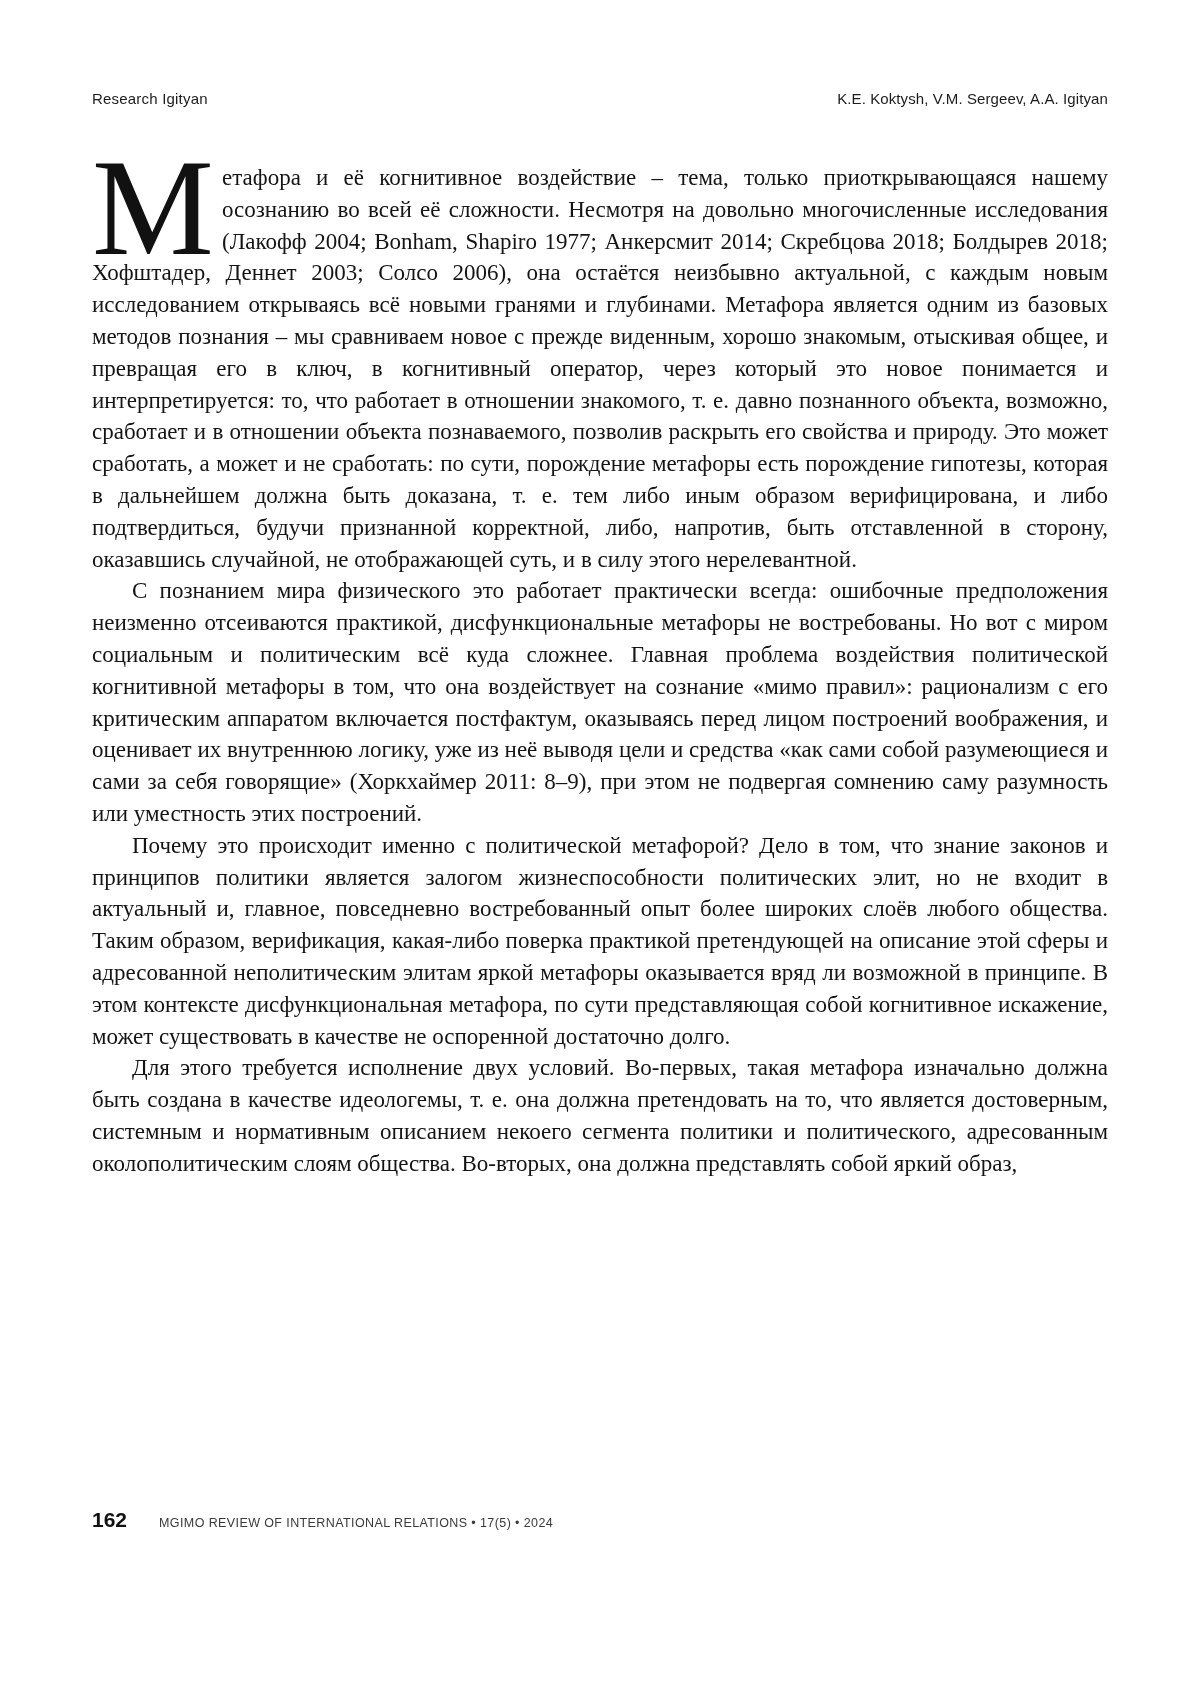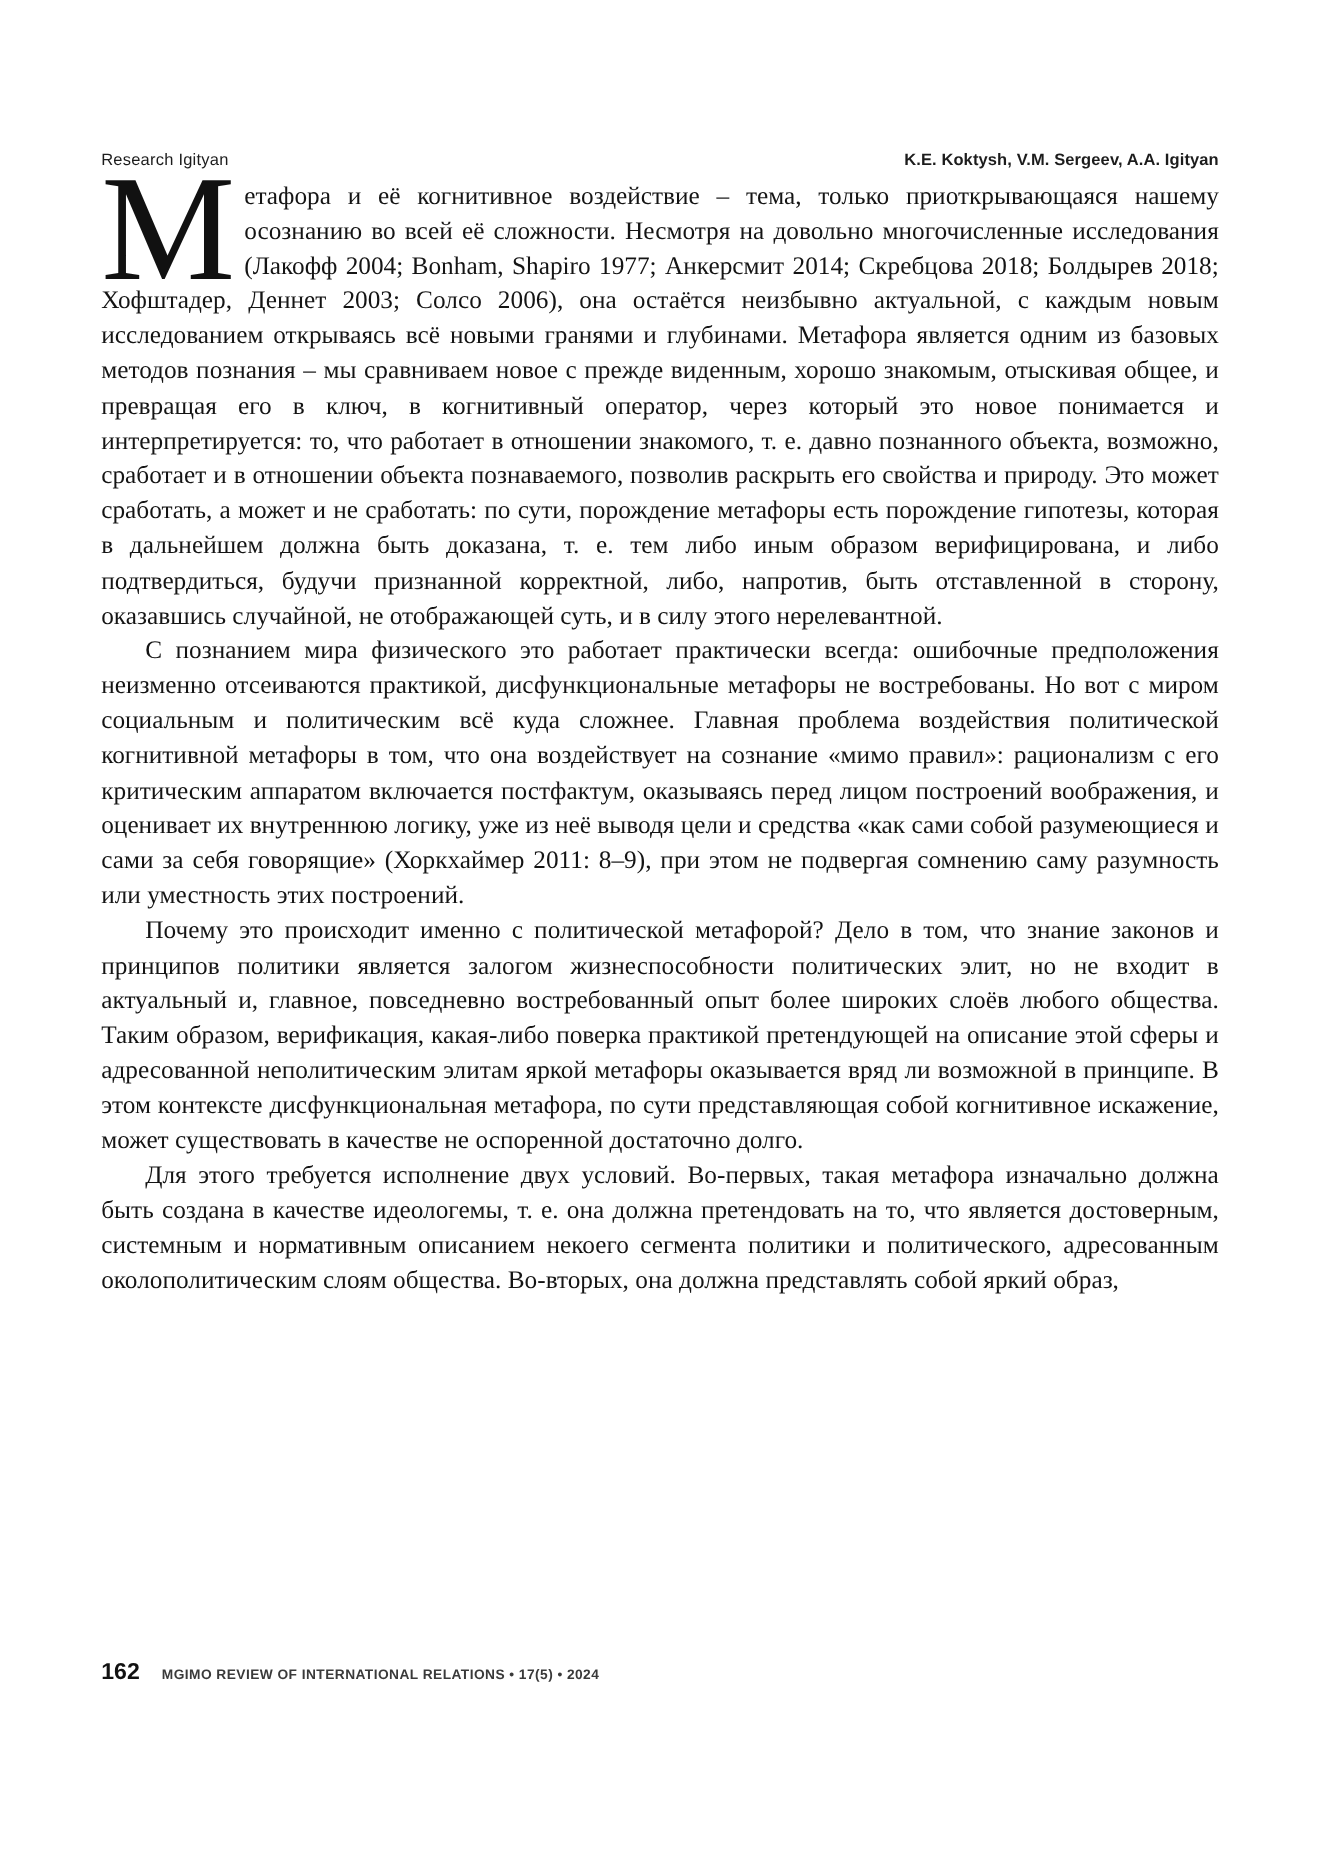--- a/index.html
+++ b/index.html
@@ -27,23 +27,22 @@
     align-items: baseline;
     font-family: "Liberation Sans", sans-serif;
     font-size: 15px;
     color: #1c1c1c;
   }
   .header .article-type {
     font-weight: 400;
     letter-spacing: 0.2px;
   }
   .header .authors {
-    font-weight: 700;
+    font-weight: 400;
     letter-spacing: 0.1px;
-    margin-top: 47px;
   }
   .content {
     position: absolute;
     top: 162px;
     left: 92px;
     right: 92px;
     text-align: justify;
     font-size: 23px;
     line-height: 31.8px;
     color: #141414;
@@ -65,31 +64,31 @@
     text-align: left;
     color: #111111;
   }
   .footer {
     position: absolute;
     top: 1508px;
     left: 92px;
     right: 92px;
     display: flex;
     align-items: baseline;
-    gap: 0;
+    gap: 12px;
     font-family: "Liberation Sans", sans-serif;
   }
   .footer .pagenum {
     font-size: 21px;
     font-weight: 700;
     color: #111111;
   }
   .footer .journal {
     font-size: 12.5px;
-    font-weight: 700;
+    font-weight: 400;
     letter-spacing: 0.4px;
     color: #3a3a3a;
     text-transform: uppercase;
     padding-left: 20px;
   }
 </style>
 </head>
 <body>
 
 <div class="page">

